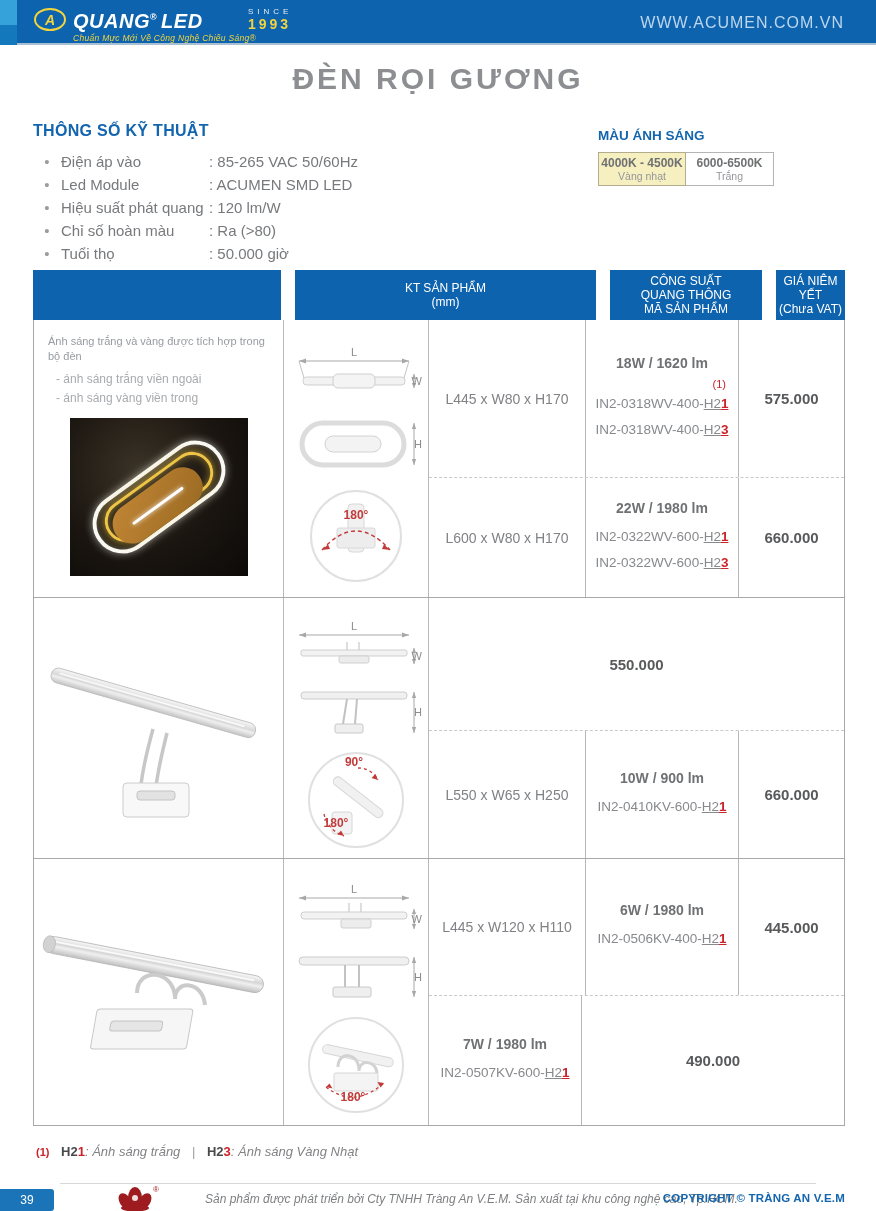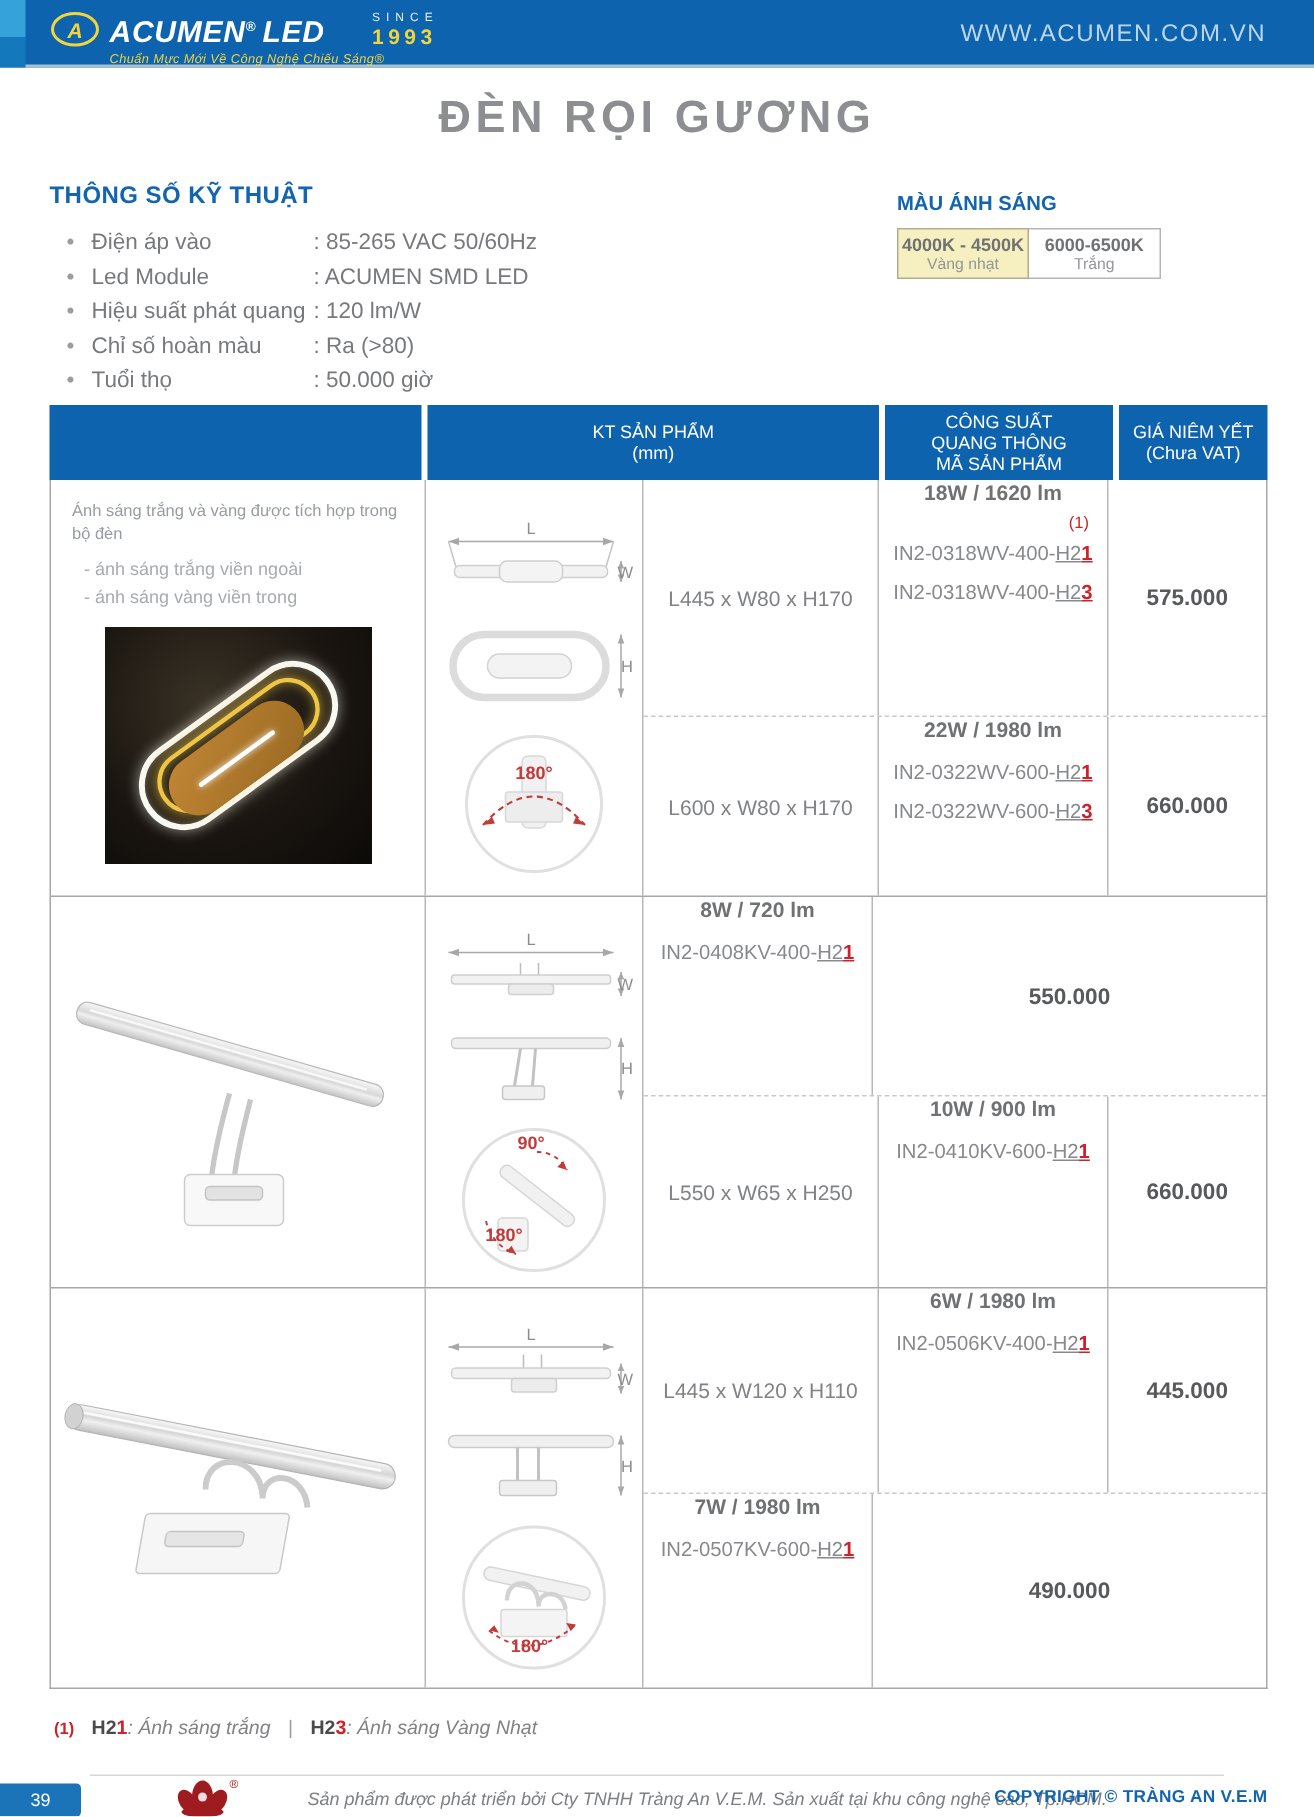--- a/index.html
+++ b/index.html
@@ -33,37 +33,37 @@
   .lc-heading { color:#1265ae; font-size:13.5px; font-weight:bold; margin-bottom:9px; }
   .lc-boxes { display:flex; }
   .lc-box { width:88px; height:34px; display:flex; flex-direction:column; align-items:center; justify-content:center; border:1px solid #b3ad8e; }
   .lc-box.white { border-color:#b5b5b5; border-left:none; background:#fff; }
   .lc-box.yellow { background:#f6efc0; }
   .lc-range { font-size:12px; font-weight:bold; color:#6f7173; line-height:13px; }
   .lc-name { font-size:10.5px; color:#94969a; line-height:12px; }
 
   
   .ptable { position:absolute; left:33px; top:270px; width:812px; }
-  .thead { display:flex; gap:4px; height:50px; }
+  .thead { display:flex; gap:14px; height:50px; }
   .th { background:#0d63ae; color:#fff; font-size:12px; line-height:14px; display:flex; flex-direction:column; align-items:center; justify-content:center; text-align:center; }
   .th.c1 { width:248px; } .th.c2 { width:301px; } .th.c3 { width:152px; } .th.c4 { flex:1; }
   .tbody { border:1px solid #a8a8a8; border-top:none; }
   .tgroup { display:flex; }
   .tgroup + .tgroup { border-top:1px solid #a8a8a8; }
   .g1 { height:277px; } .g2 { height:261px; } .g3 { height:267px; }
   .photo-cell { width:250px; border-right:1px solid #b8b8b8; position:relative; }
   .diagram-cell { width:145px; border-right:1px solid #b8b8b8; display:flex; flex-direction:column; align-items:center; }
   .right-block { flex:1; display:flex; flex-direction:column; }
   .subrow { display:flex; }
   .subrow + .subrow { border-top:1px dashed #c9c9c9; }
   .g1 .sub-a { height:157px; } .g1 .sub-b { flex:1; }
   .g2 .sub-a { height:132px; } .g2 .sub-b { flex:1; }
   .g3 .sub-a { height:136px; } .g3 .sub-b { flex:1; }
   .dims-cell { width:157px; border-right:1px solid #b8b8b8; display:flex; align-items:center; justify-content:center; color:#808285; font-size:14px; }
-  .power-cell { width:153px; border-right:1px solid #b8b8b8; display:flex; flex-direction:column; align-items:center; }
+  .power-cell { width:153px; border-right:1px solid #b8b8b8; display:flex; flex-direction:column; align-items:center; justify-content:center; }
   .price-cell { flex:1; display:flex; align-items:center; justify-content:center; color:#58595b; font-weight:bold; font-size:15px; }
   .power { color:#6f7173; font-weight:bold; font-size:14px; margin-bottom:8px; }
   .ref { width:100%; text-align:right; padding-right:12px; color:#cc2229; font-size:11px; line-height:10px; margin-bottom:2px; }
   .code { color:#87898c; font-size:13.5px; line-height:26px; white-space:nowrap; }
   .code .ch { text-decoration:underline; }
   .code .cd { color:#cc2229; font-weight:bold; text-decoration:underline; }
 
   
   .note { padding:14px 10px 0 14px; }
   .note-title { color:#979ca2; font-size:11px; line-height:15px; margin-bottom:6px; }
@@ -98,21 +98,21 @@
 </head>
 <body>
 
 <div id="page">
 
   <header class="topbar">
     <div class="edge-stripe"></div>
     <div class="brand">
       <span class="logo-oval">A</span>
       <span class="brand-text">
-        <span class="brand-line"><span>ACUMEN</span><sup>®</sup><span class="led">LED</span></span>
+        <span class="brand-line"><span>QUANG</span><sup>®</sup><span class="led">LED</span></span>
         <span class="tagline">Chuẩn Mực Mới Về Công Nghệ Chiếu Sáng®</span>
       </span>
     </div>
     <div class="since">
       <span class="since-label">SINCE</span>
       <span class="since-year">1993</span>
     </div>
     <div class="website">WWW.ACUMEN.COM.VN</div>
   </header>
 
@@ -309,24 +309,20 @@
             <path d="M52,18 A22,22 0 0 1 72,30" fill="none" stroke="#c23b3b" stroke-width="1.3" stroke-dasharray="3 3"></path>
             <polygon points="72,30 65.5,28 69.5,24" fill="#c23b3b"></polygon>
             <text class="rot" x="48" y="16" text-anchor="middle">90°</text>
             <path d="M18,64 A30,30 0 0 0 38,86" fill="none" stroke="#c23b3b" stroke-width="1.3" stroke-dasharray="3 3"></path>
             <polygon points="38,86 31.5,84.5 35,80.5" fill="#c23b3b"></polygon>
             <text class="rot" x="30" y="77" text-anchor="middle">180°</text>
           </svg>
         </div>
         <div class="right-block">
           <div class="subrow sub-a">
-            <div class="power-cell">
-              <div class="power">8W / 720 lm</div>
-              <div class="code"><span class="cp">IN2-0408KV-400-</span><span class="ch">H2</span><span class="cd">1</span></div>
-            </div>
             <div class="price-cell">550.000</div>
           </div>
           <div class="subrow sub-b">
             <div class="dims-cell">L550 x W65 x H250</div>
             <div class="power-cell">
               <div class="power">10W / 900 lm</div>
               <div class="code"><span class="cp">IN2-0410KV-600-</span><span class="ch">H2</span><span class="cd">1</span></div>
             </div>
             <div class="price-cell">660.000</div>
           </div>

